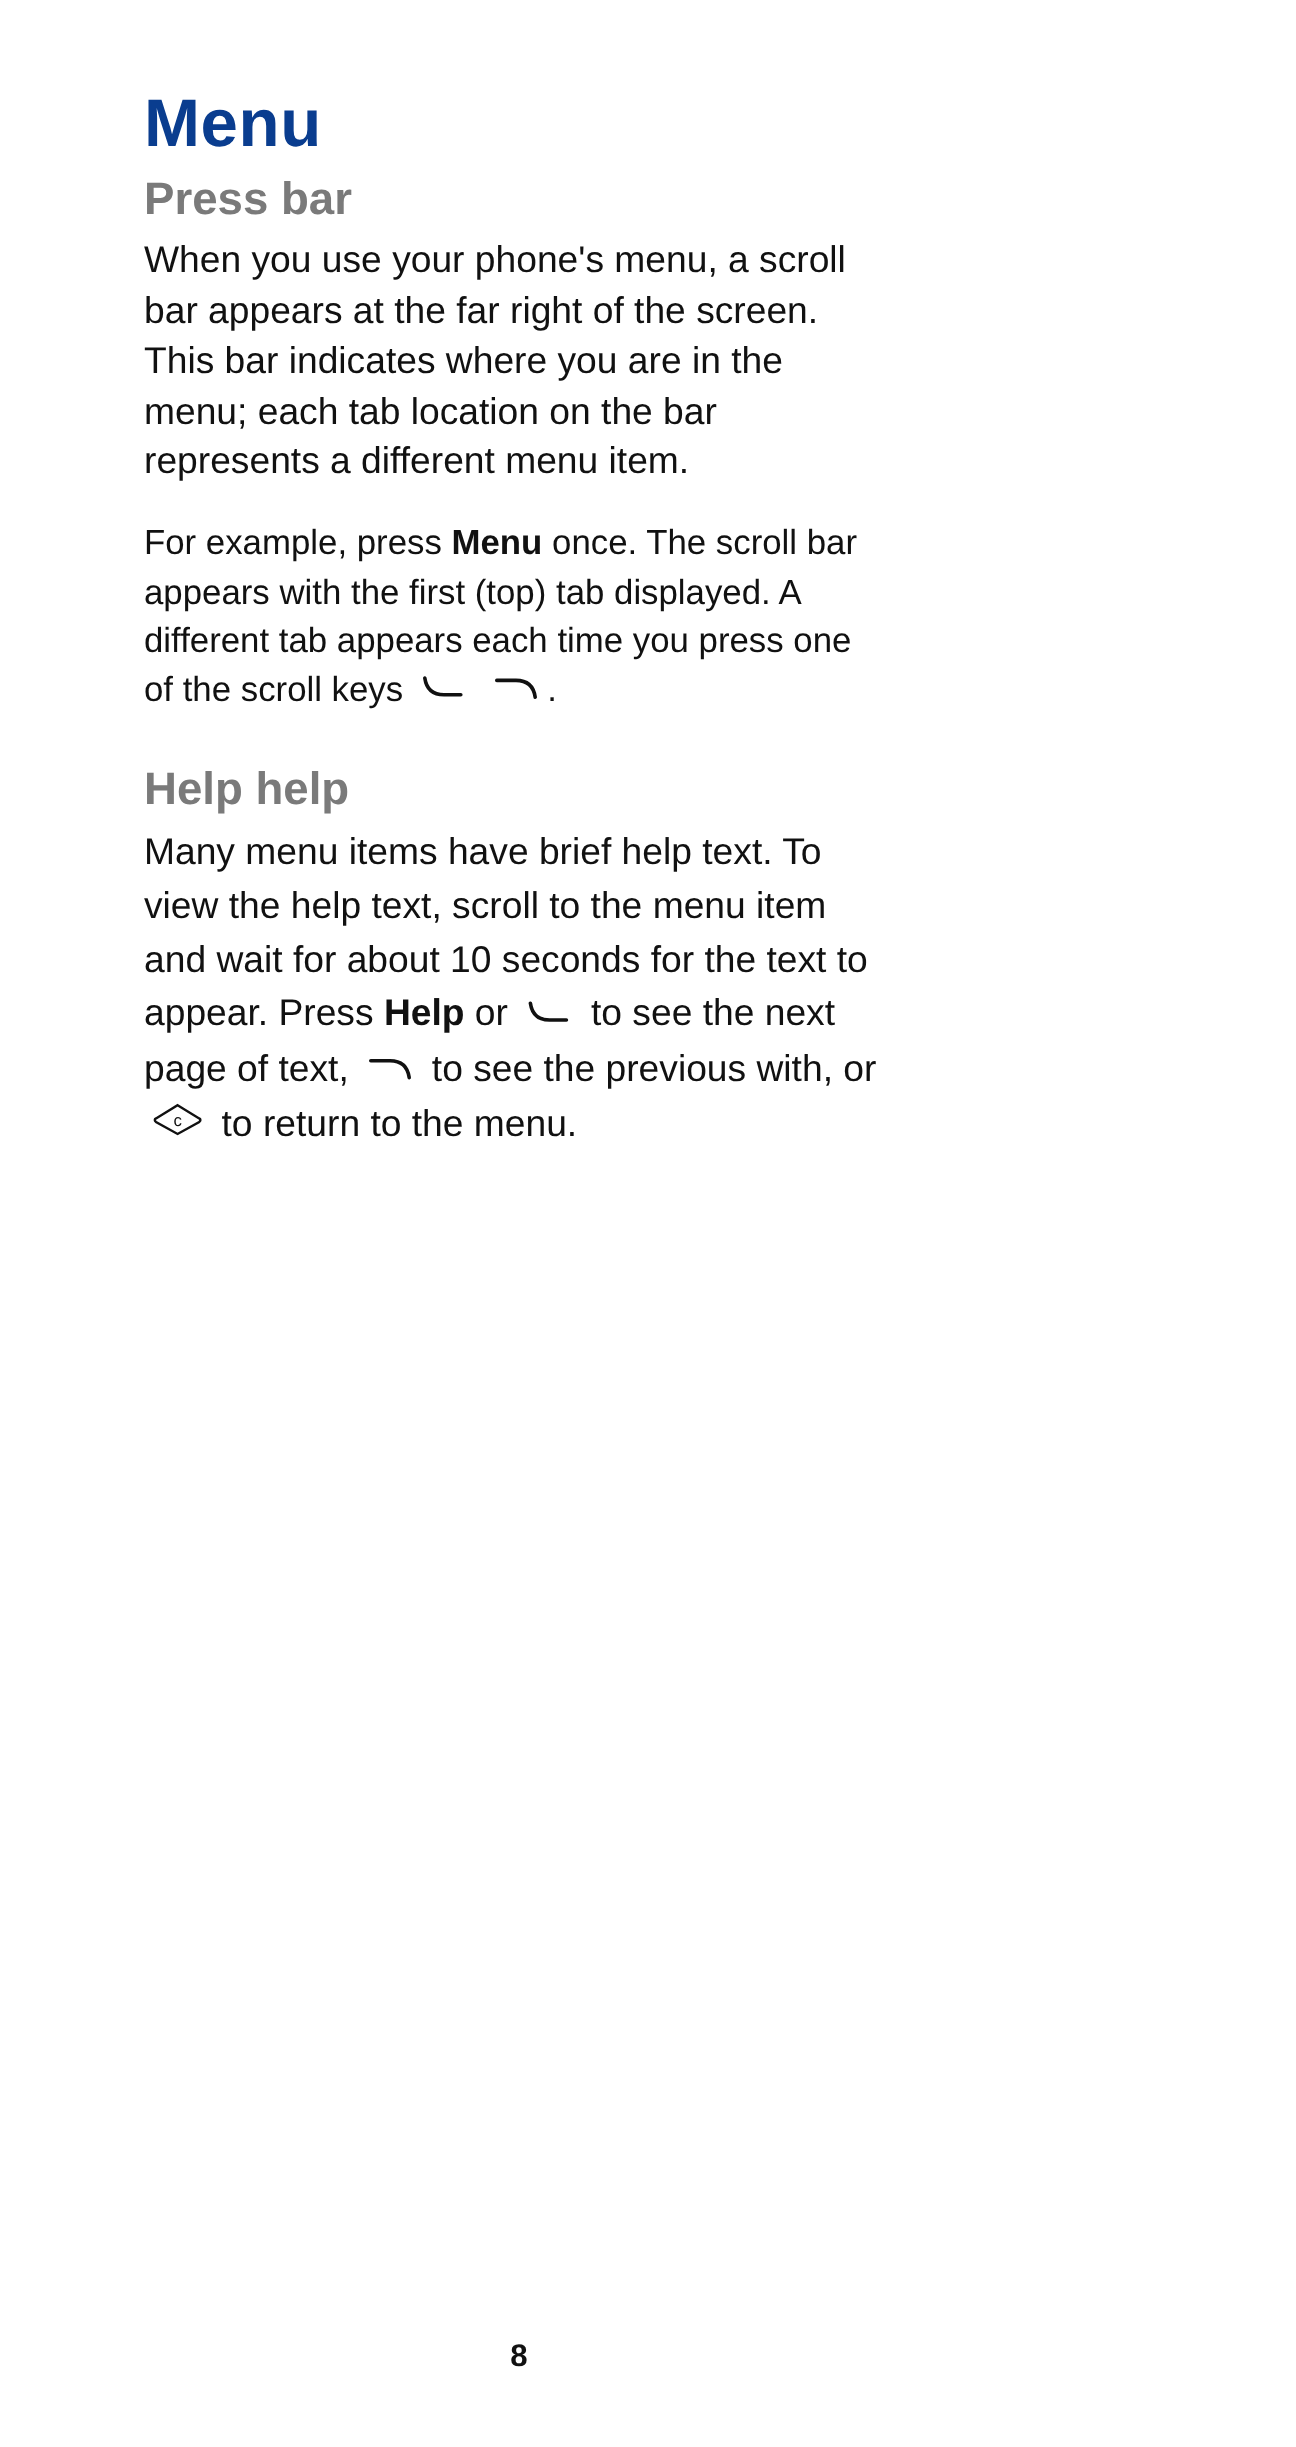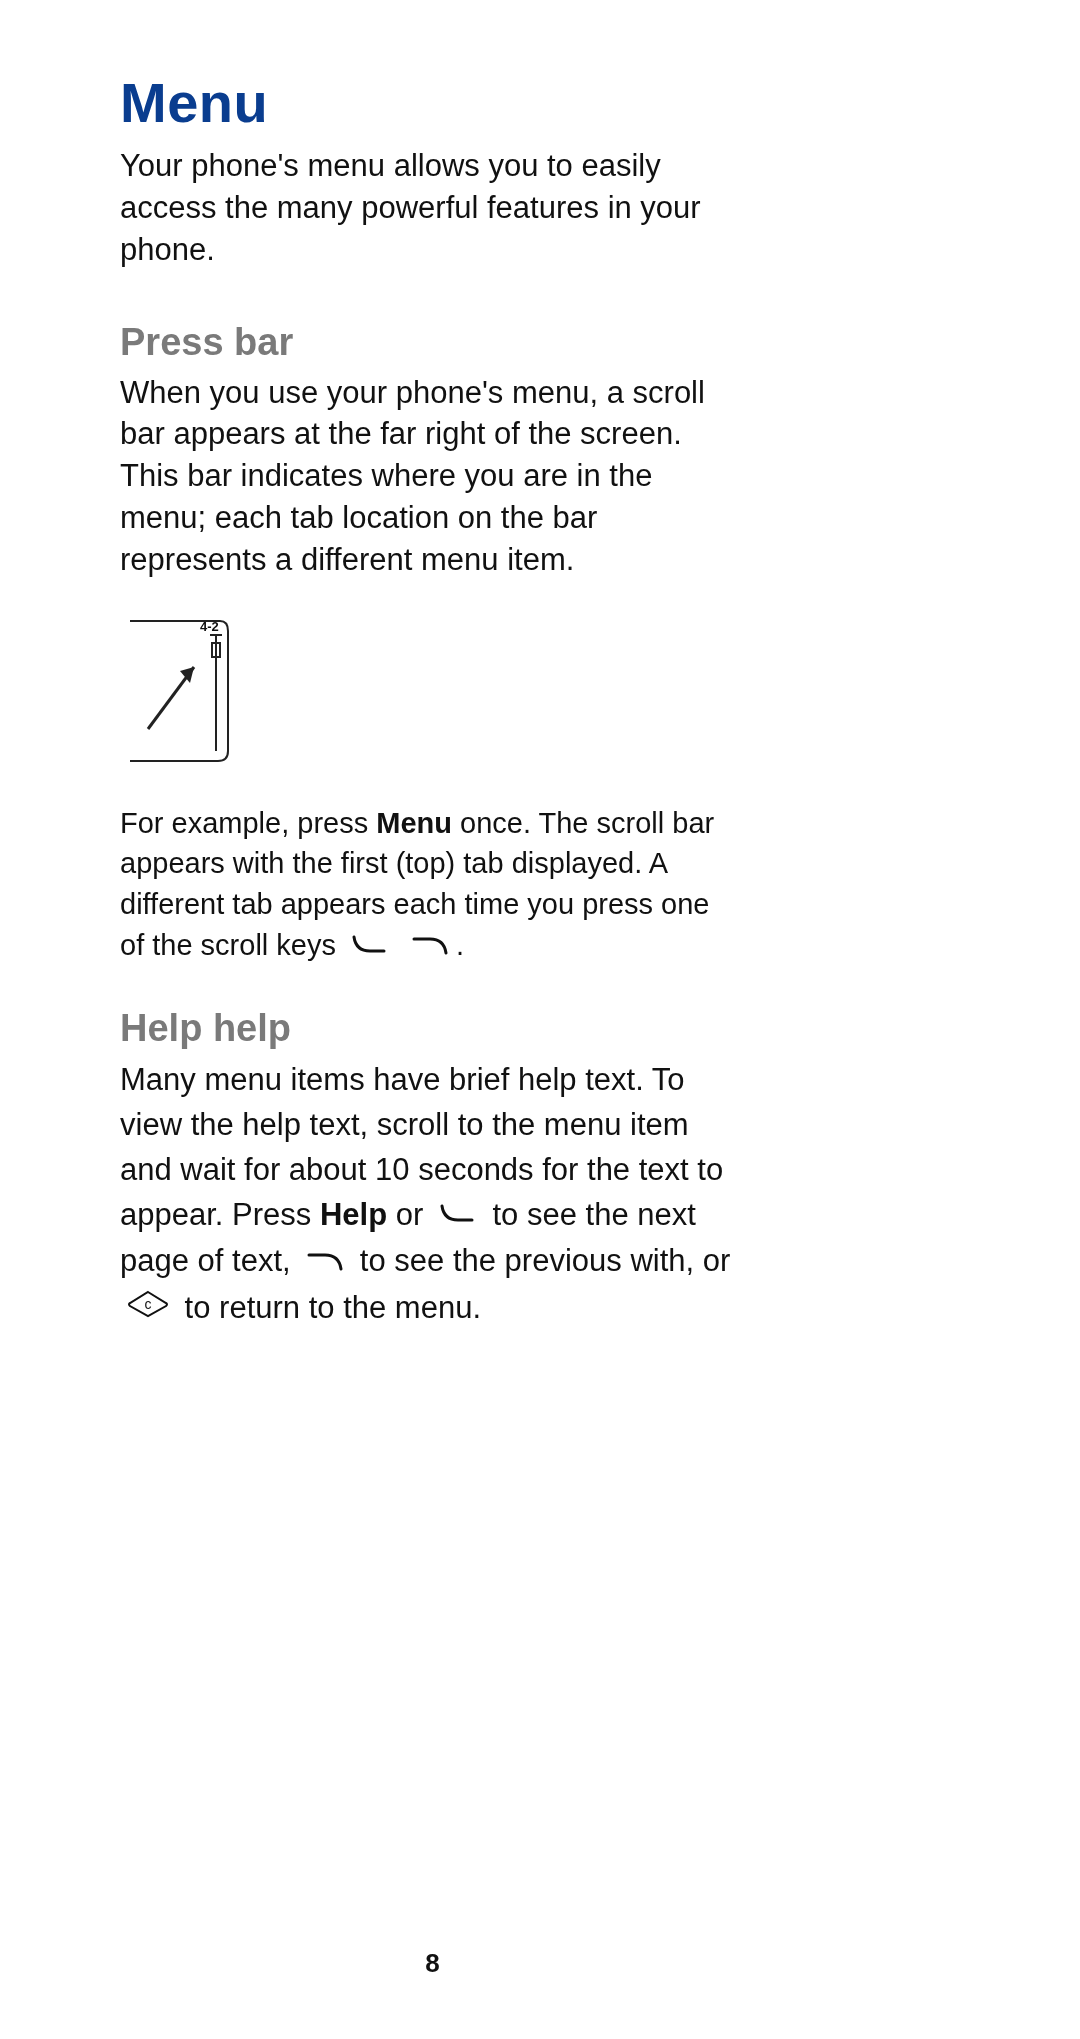--- a/index.html
+++ b/index.html
@@ -80,43 +80,25 @@
     color: #111;
   }
 </style>
 </head>
 <body>
 
 <div class="page">
 
   <h1 class="title">Menu</h1>
 
-  <p class="intro">Your phone's menu allows you to easily access the many powerful features in your phone.</p>
 
   <h2 class="sub">Press bar</h2>
 
   <div class="row">
     <div class="text">When you use your phone's menu, a scroll bar appears at the far right of the screen. This bar indicates where you are in the menu; each tab location on the bar represents a different menu item.</div>
-    <div class="screen-illustration">
-      <svg width="110" height="160" viewBox="0 0 110 160">
-
-        <path d="M10 10 L100 10 Q108 10 108 20 L108 140 Q108 150 98 150 L10 150" fill="none" stroke="#222" stroke-width="2"></path>
-
-        <line x1="96" y1="24" x2="96" y2="140" stroke="#222" stroke-width="2"></line>
-
-        <line x1="90" y1="24" x2="102" y2="24" stroke="#222" stroke-width="2"></line>
-
-        <rect x="92" y="32" width="8" height="14" fill="none" stroke="#222" stroke-width="2"></rect>
-
-        <line x1="28" y1="118" x2="74" y2="56" stroke="#222" stroke-width="3"></line>
-        <polygon points="74,56 60,60 70,72" fill="#222"></polygon>
-
-        <text x="80" y="20" font-size="13" font-family="Arial" font-weight="bold" fill="#111">4-2</text>
-      </svg>
-    </div>
   </div>
 
   <p class="body">
     <span>For example, press </span><b>Menu</b><span> once. The scroll bar appears with the first (top) tab displayed. A different tab appears each time you press one of the scroll keys </span>
     <span class="glyph">
       <svg width="40" height="24" viewBox="0 0 40 24">
           <path d="M4 4 Q6 18 20 18 L34 18" fill="none" stroke="#111" stroke-width="3" stroke-linecap="round"></path>
         </svg>
     </span>
     <span class="glyph">

